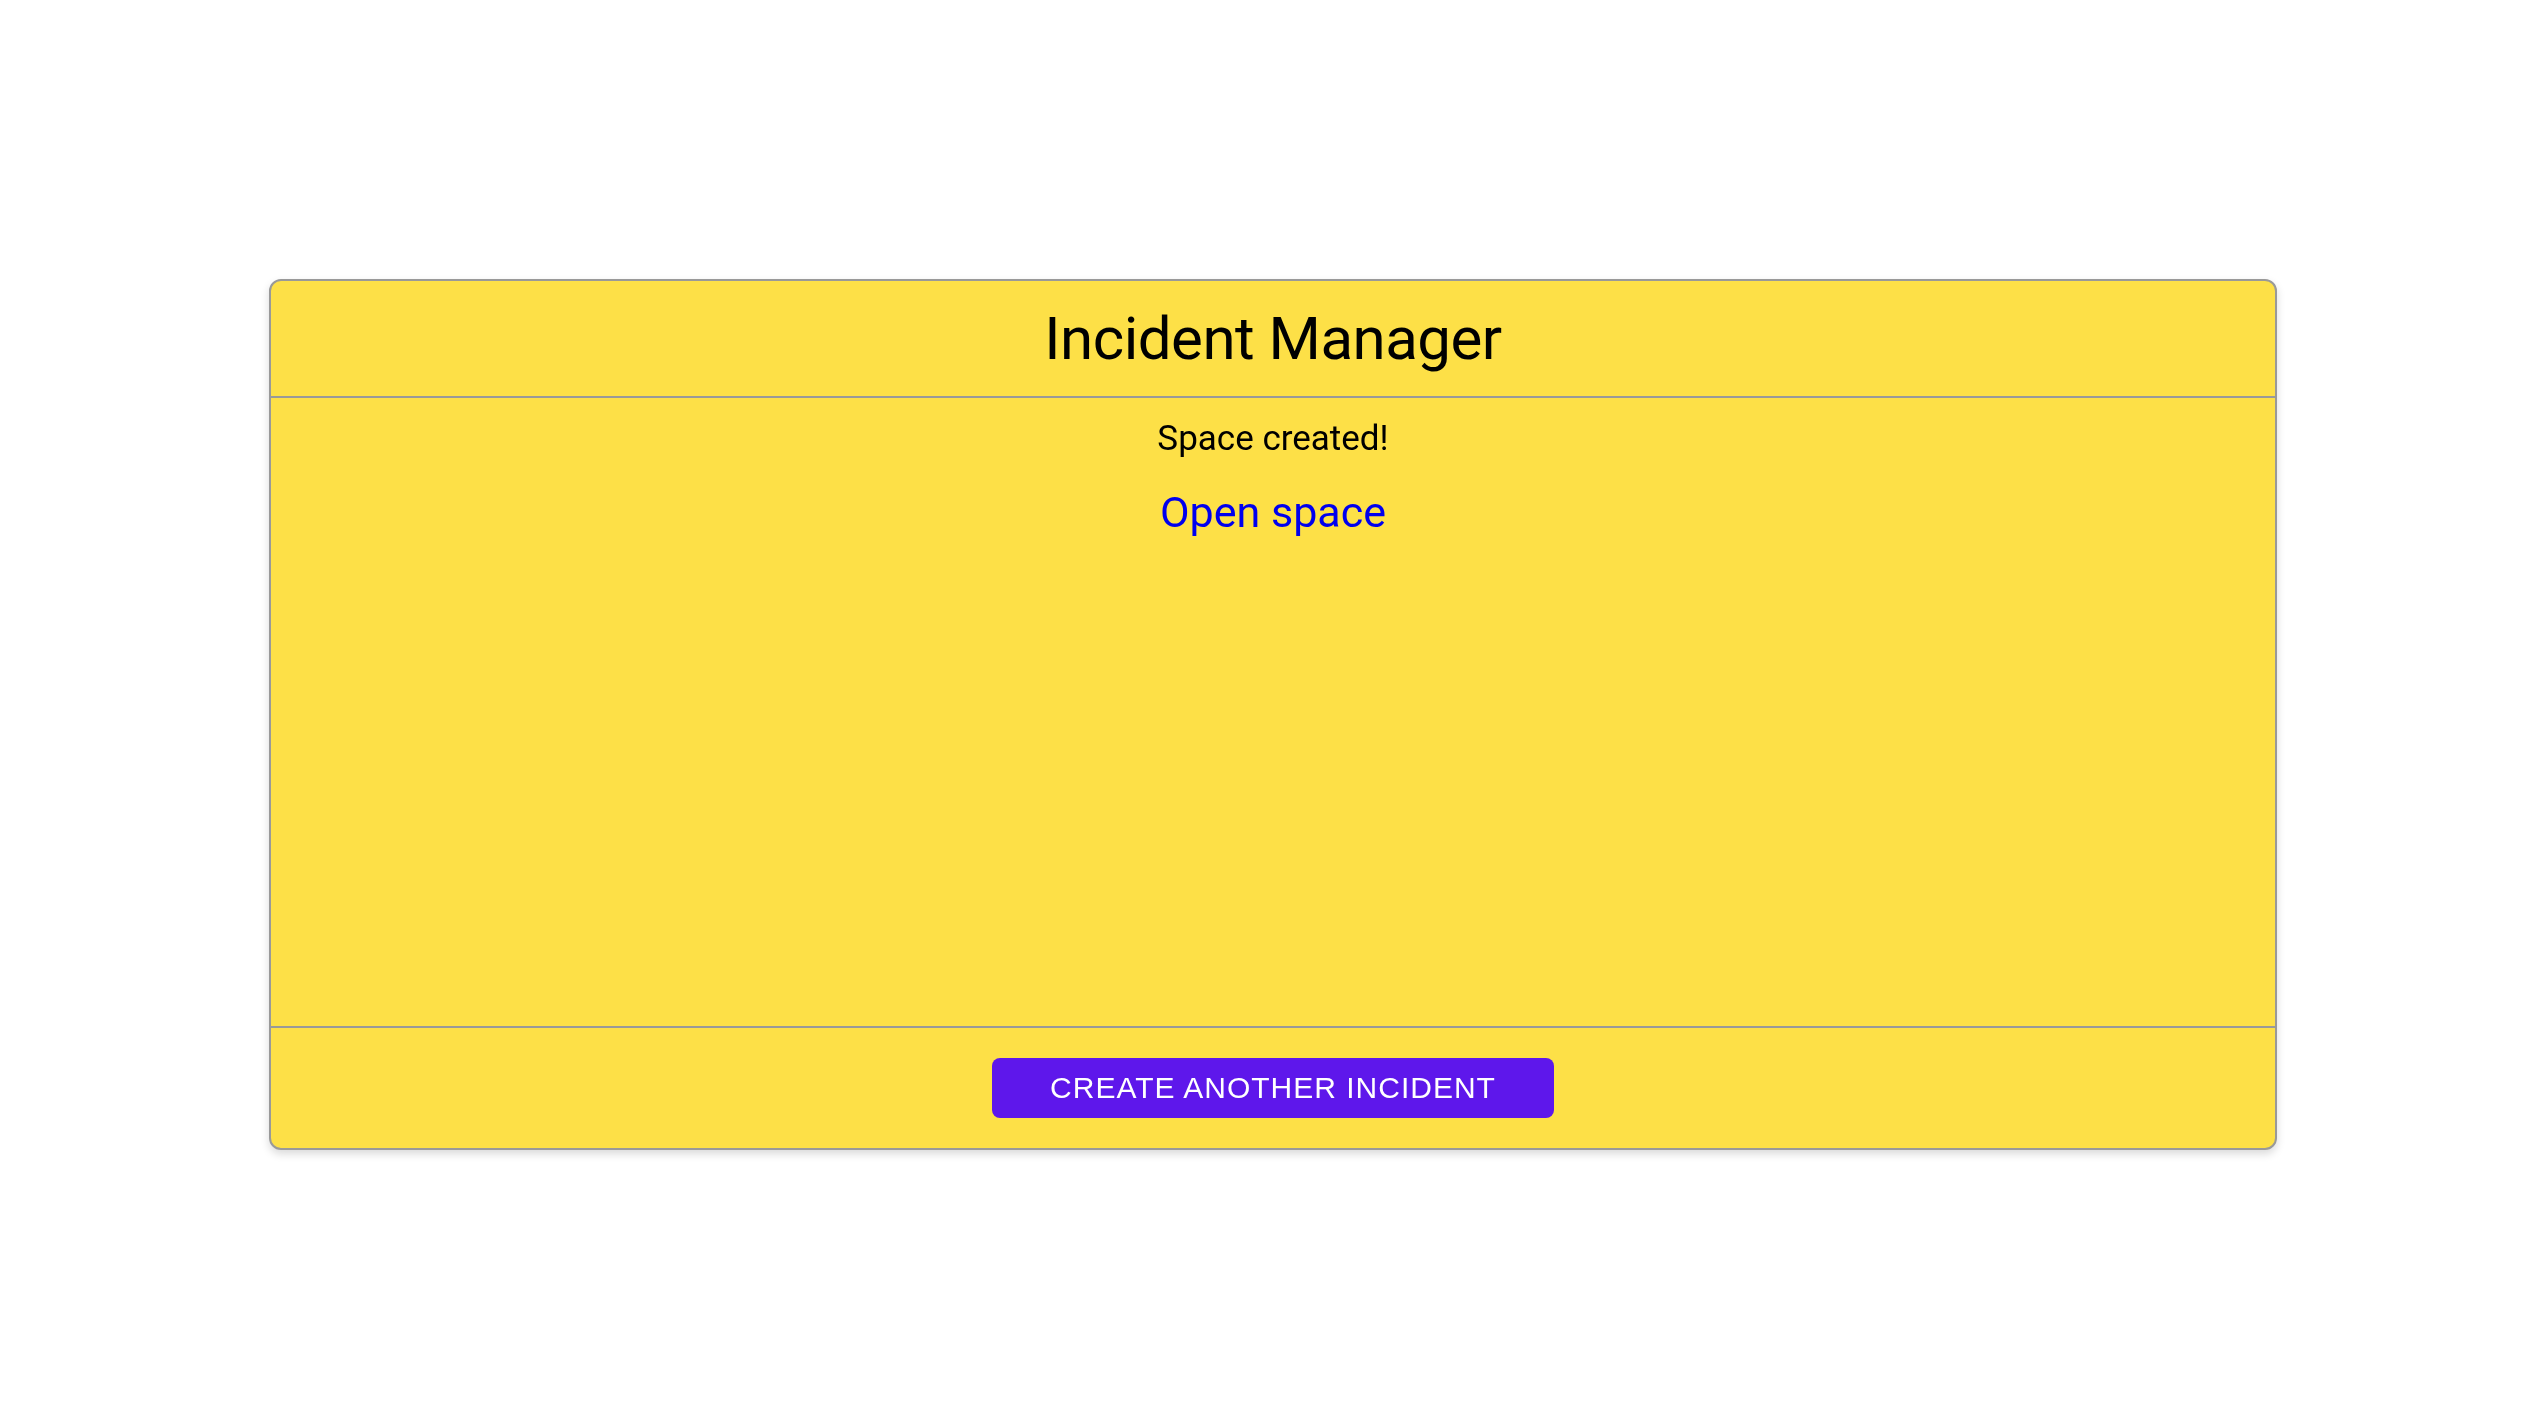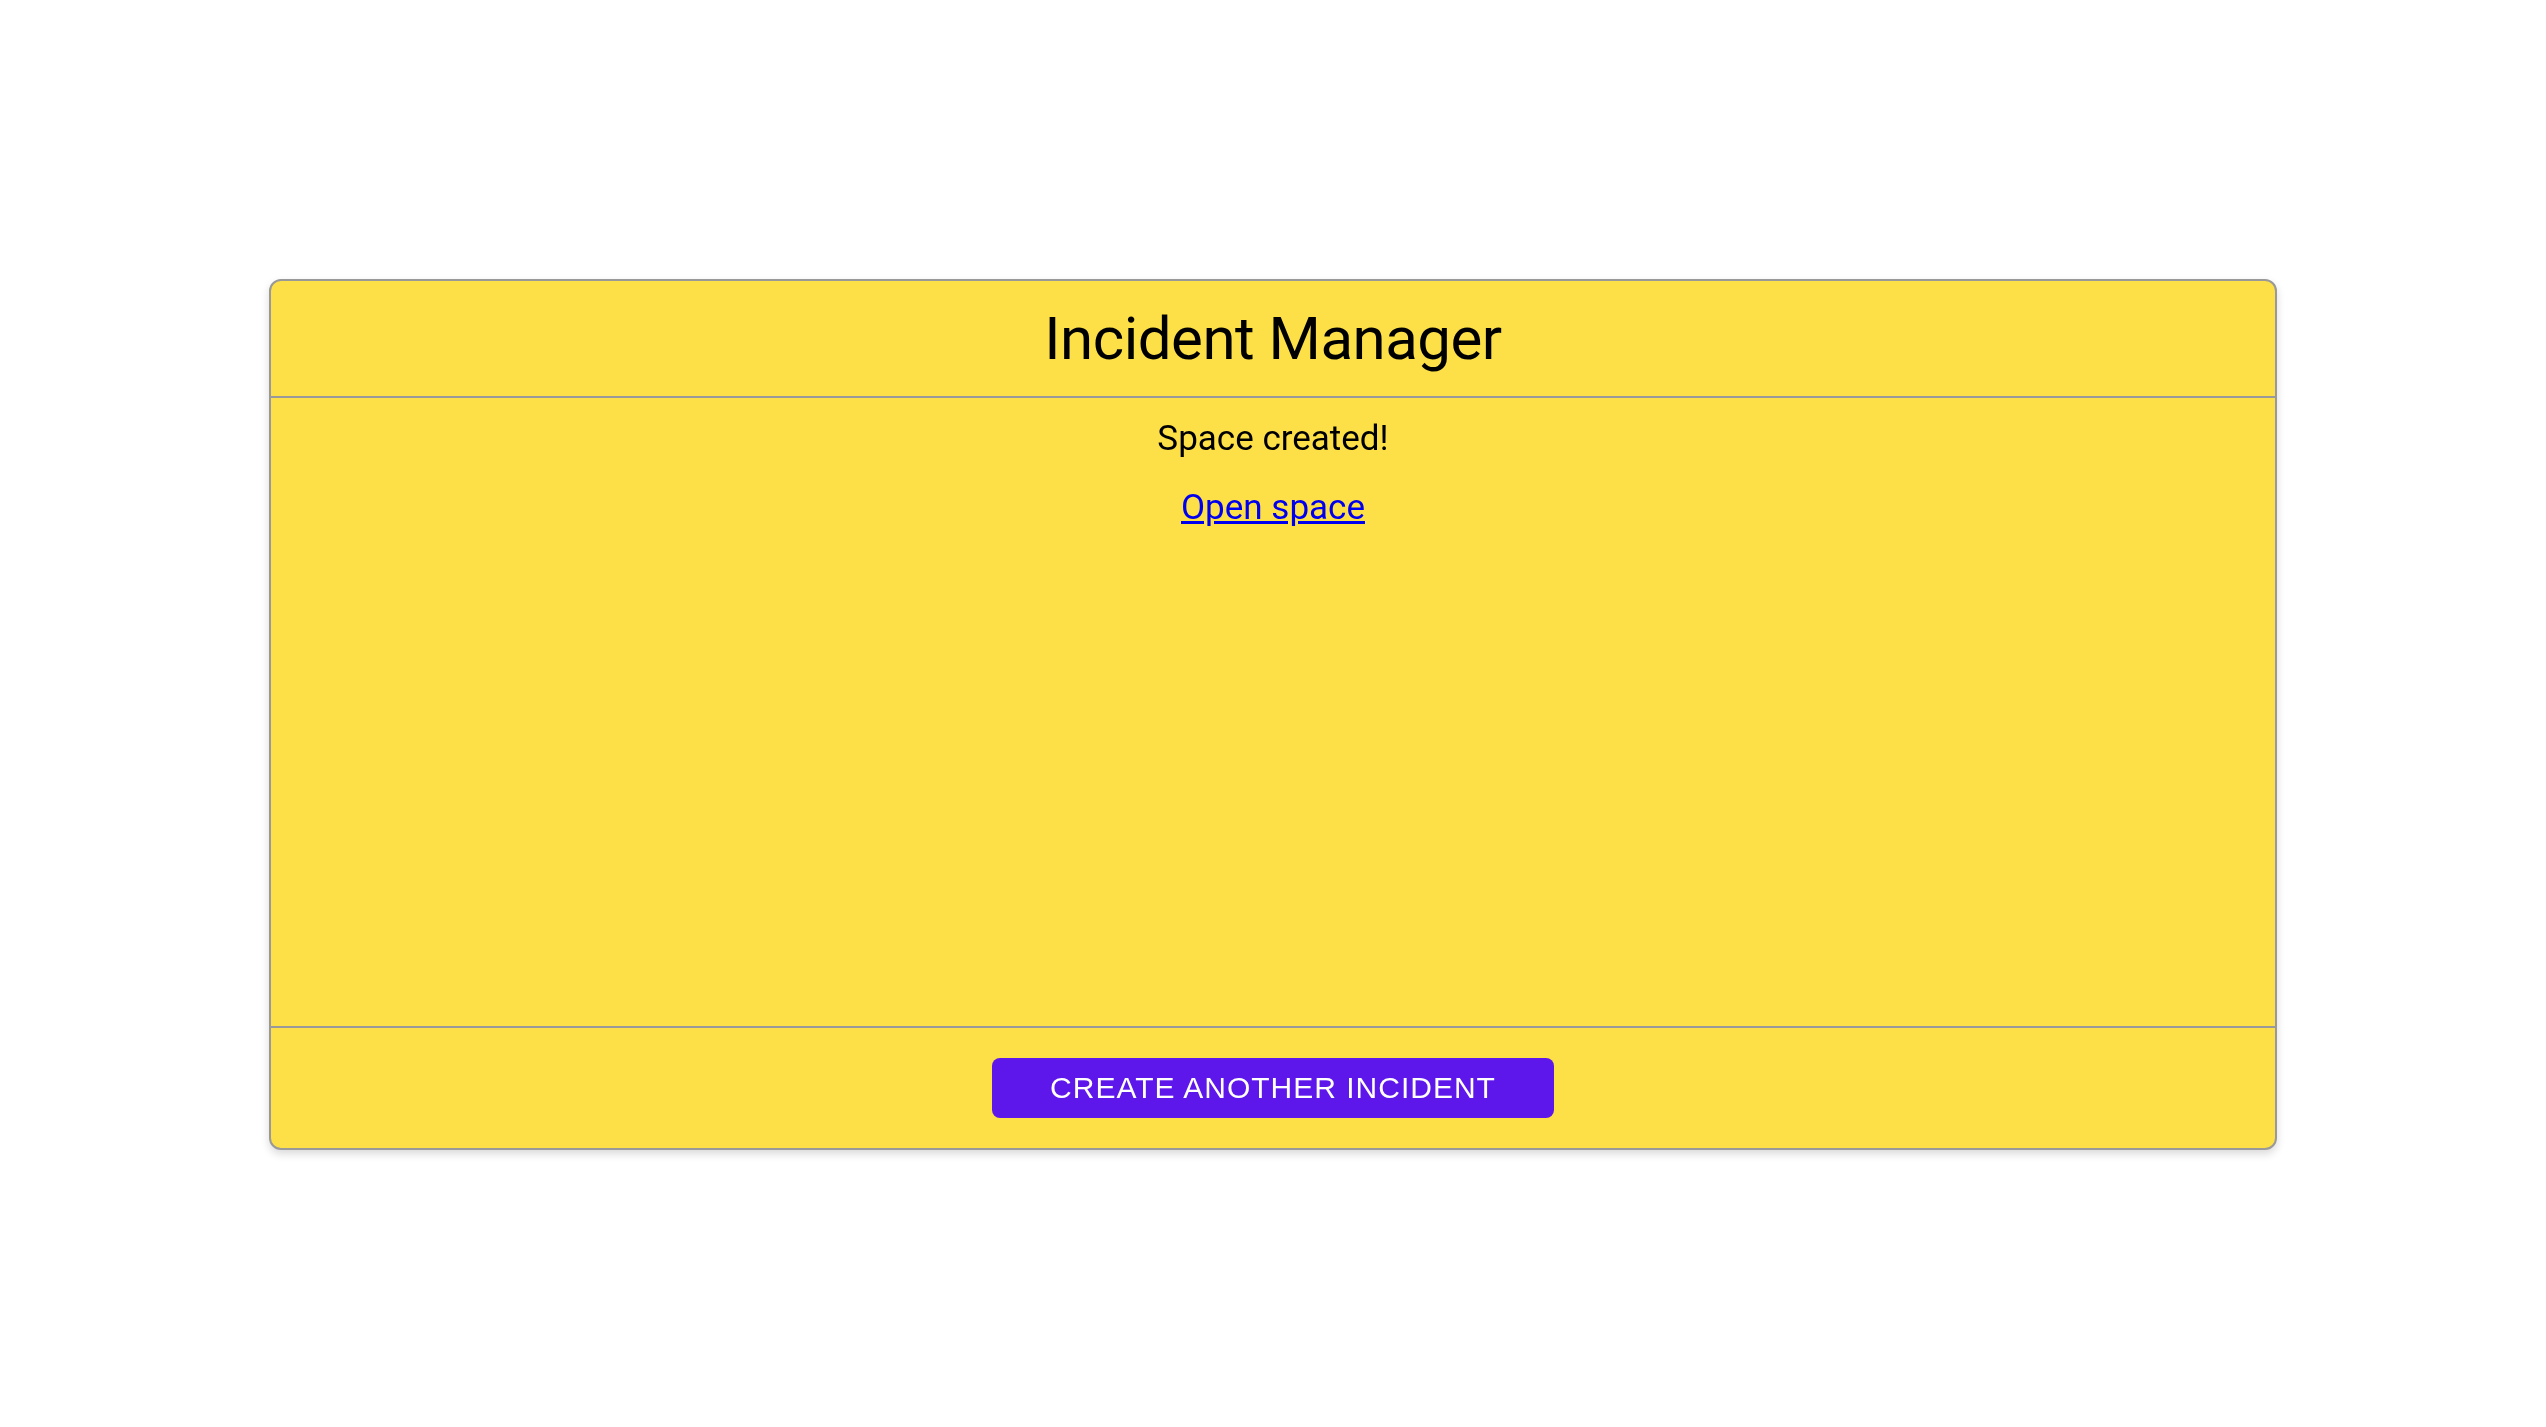--- a/index.html
+++ b/index.html
@@ -51,23 +51,22 @@
     }
     
     .status-text {
       font-size: 35px;
       color: #000;
       font-weight: 400;
       margin-bottom: 28px;
     }
     
     .open-link {
-      font-size: 35px;
+      font-size: 43px;
       color: #0000EE;
-      text-decoration: underline;
       cursor: pointer;
     }
     
     .card-footer {
       padding: 30px 0;
       text-align: center;
     }
     
     .primary-button {
       display: inline-block;

